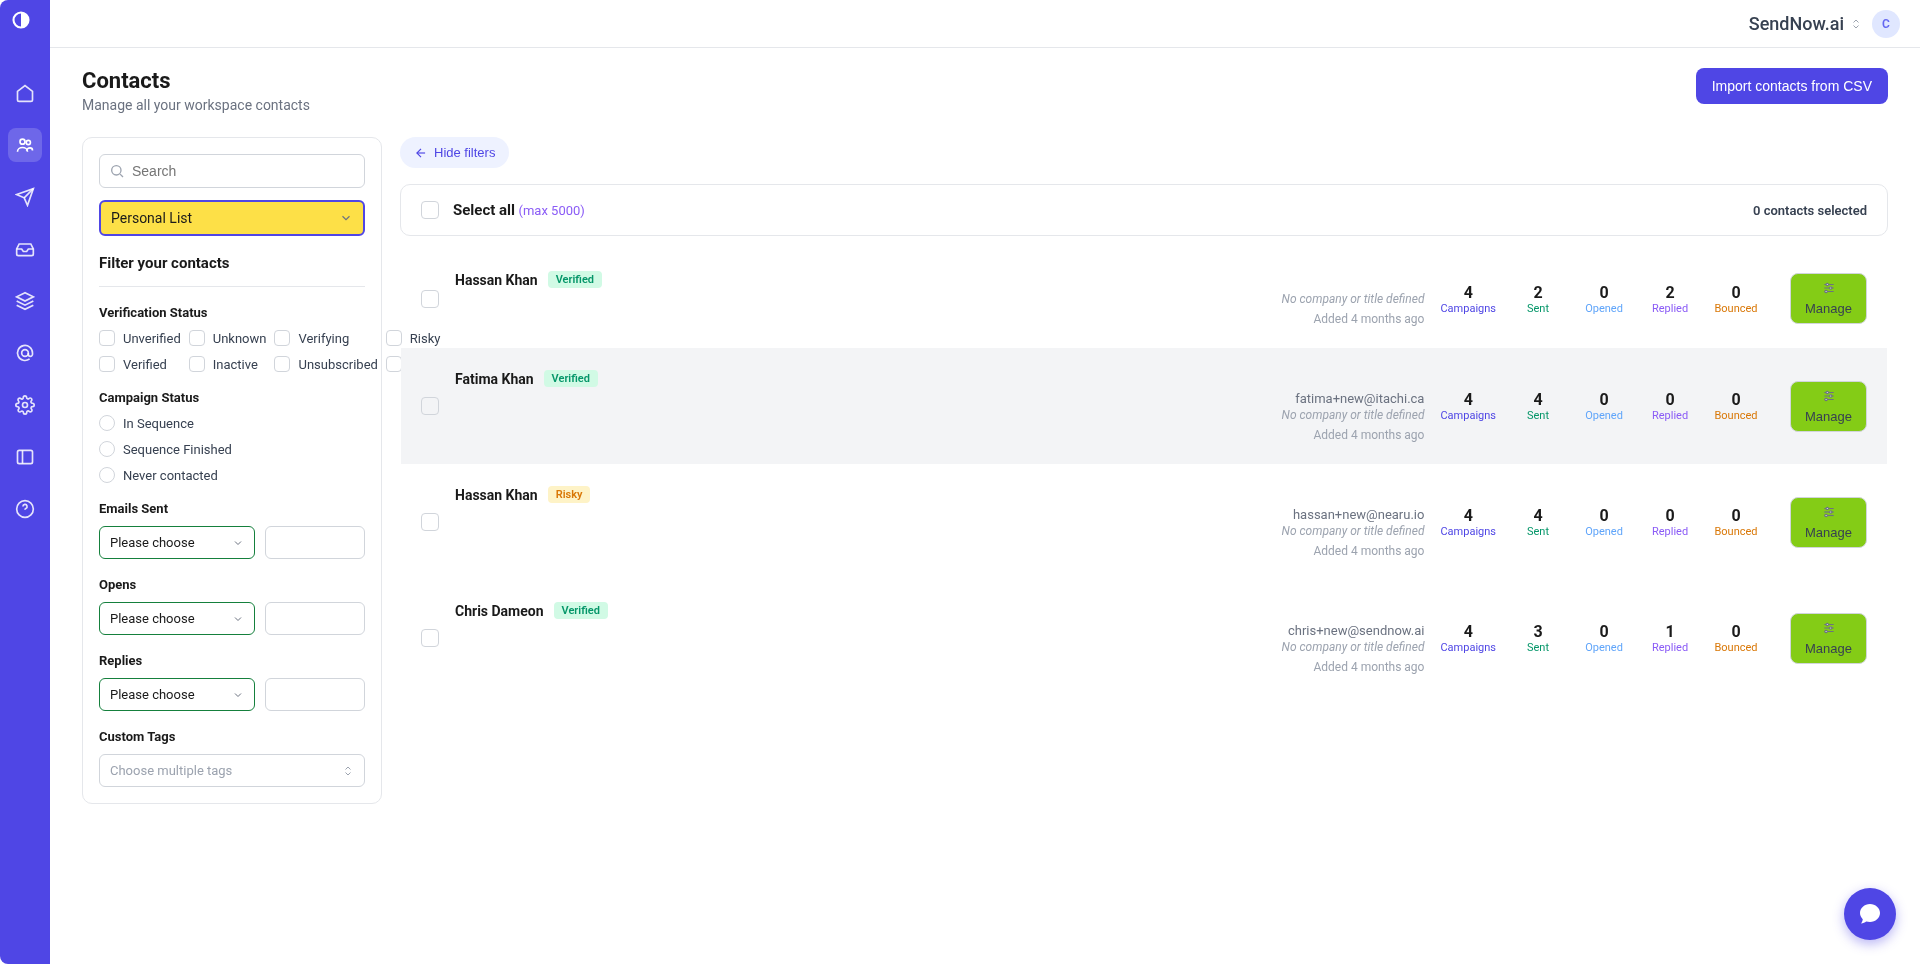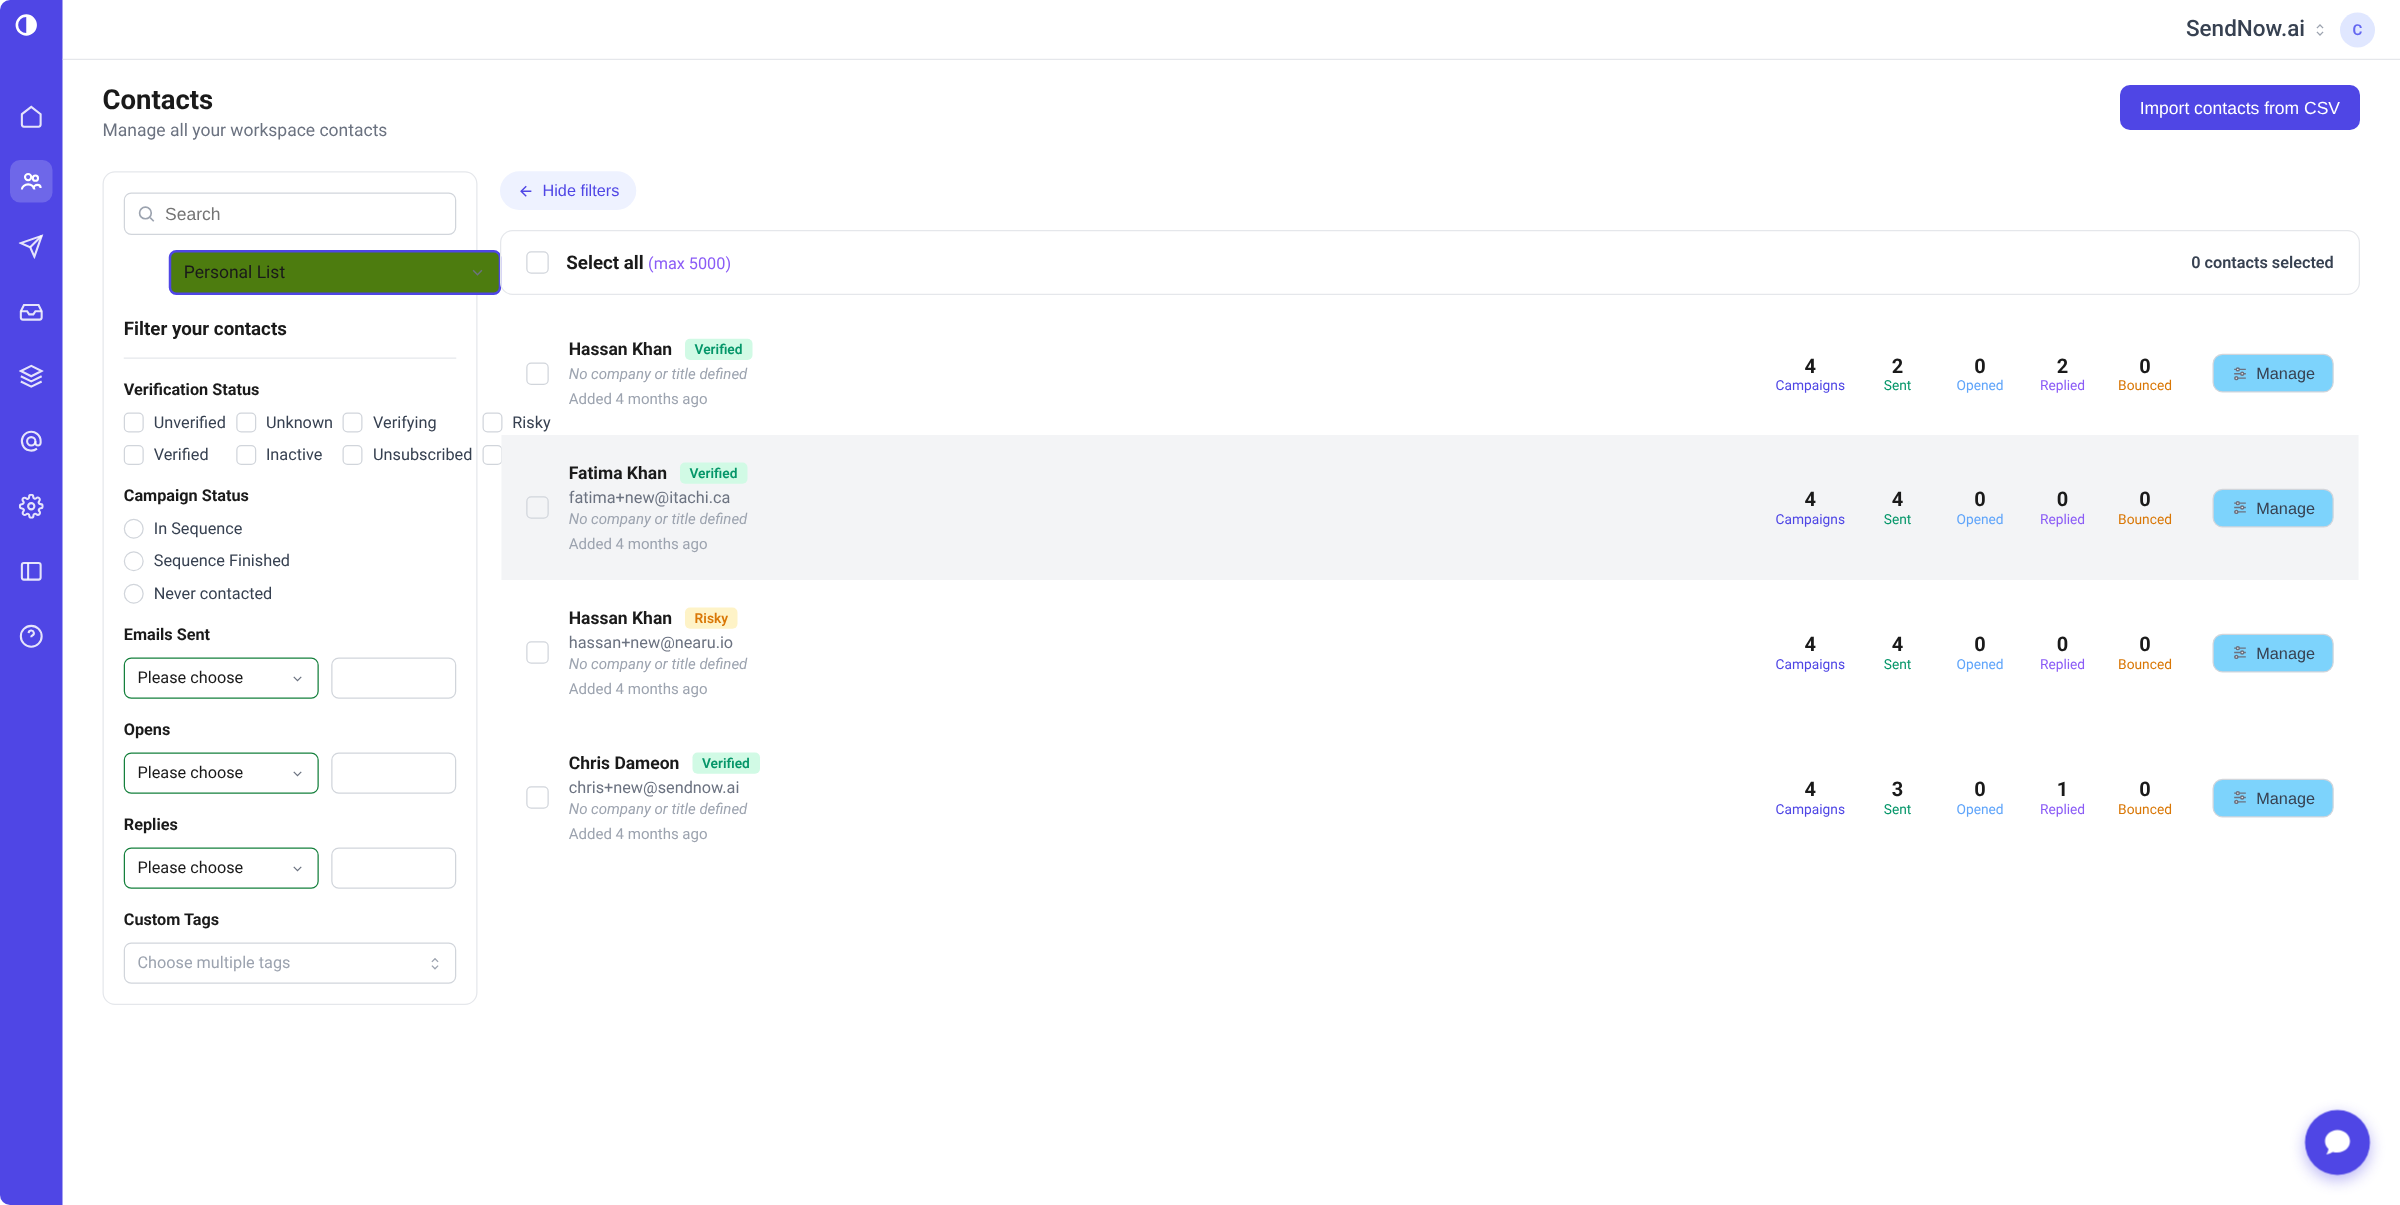--- a/index.html
+++ b/index.html
@@ -33,21 +33,21 @@
 .btn-primary { background: #4f46e5; color: #fff; border: none; padding: 10px 16px; border-radius: 8px; font-size: 14px; font-weight: 500; cursor: pointer; }
 
 
 .cols { display: flex; gap: 18px; align-items: flex-start; }
 
 
 .filter-panel { width: 300px; border: 1px solid #e5e7eb; border-radius: 10px; padding: 16px; flex-shrink: 0; }
 .search-wrap { position: relative; margin-bottom: 12px; }
 .search-wrap svg { position: absolute; left: 10px; top: 50%; transform: translateY(-50%); width: 16px; height: 16px; color: #9ca3af; }
 .search-input { width: 100%; padding: 8px 10px 8px 32px; border: 1px solid #d1d5db; border-radius: 6px; font-size: 14px; }
-.select-list { width: 100%; padding: 8px 10px; border: 2px solid #4f46e5; border-radius: 6px; font-size: 14px; background: #4d7c0f; display: flex; justify-content: space-between; align-items: center; cursor: pointer; margin-bottom: 18px; margin-left: 36px; }
+.select-list { width: 100%; padding: 8px 10px; border: 2px solid #4f46e5; border-radius: 6px; font-size: 14px; background: #fde047; display: flex; justify-content: space-between; align-items: center; cursor: pointer; margin-bottom: 18px; }
 .select-list svg { width: 14px; height: 14px; color: #6b7280; }
 
 .filter-title { font-size: 15px; font-weight: 700; margin-bottom: 14px; }
 .filter-hr { border: none; border-top: 1px solid #e5e7eb; margin: 12px 0 18px; }
 
 .sect-label { font-size: 13px; font-weight: 700; margin-bottom: 10px; }
 .checkbox-grid { display: grid; grid-template-columns: 1fr 1fr 1fr 1fr; gap: 10px 8px; margin-bottom: 18px; }
 .check-row, .radio-row { display: flex; align-items: center; gap: 8px; font-size: 13px; color: #374151; cursor: pointer; }
 .checkbox { width: 16px; height: 16px; border: 1.5px solid #d1d5db; border-radius: 4px; flex-shrink: 0; }
 .radio { width: 16px; height: 16px; border: 1.5px solid #d1d5db; border-radius: 50%; flex-shrink: 0; }
@@ -73,41 +73,41 @@
 .select-all-card .label-main { font-weight: 700; font-size: 15px; }
 .select-all-card .label-sub { font-weight: 400; color: #8b5cf6; font-size: 13px; }
 .select-all-card .spacer { flex: 1; }
 .select-all-card .selcount { font-size: 13px; font-weight: 600; color: #374151; }
 
 .contacts-block { border: 1px solid transparent; border-radius: 10px; overflow: hidden; }
 .contact-row { display: flex; align-items: center; padding: 22px 20px; gap: 16px; }
 .contact-row.hover { background: #f3f4f6; }
 .contact-row .cb-col { width: 18px; }
 .contact-row .cb-col .checkbox { width: 18px; height: 18px; }
-.contact-info { flex: 1; min-width: 0; }
+.contact-info { flex: 1; min-width: 0; text-align: right; }
 .contact-name-row { display: flex; align-items: center; gap: 10px; margin-bottom: 4px; }
 .contact-name { font-weight: 700; font-size: 14px; }
 .badge { font-size: 11px; font-weight: 600; padding: 2px 8px; border-radius: 4px; }
 .badge.verified { background: #d1fae5; color: #059669; }
 .badge.risky { background: #fef3c7; color: #d97706; }
 .contact-email { font-size: 13px; color: #6b7280; margin-bottom: 2px; }
 .contact-sub { font-size: 12px; color: #9ca3af; font-style: italic; margin-bottom: 6px; }
 .contact-added { font-size: 12px; color: #9ca3af; }
 
 .stats { display: flex; gap: 18px; align-items: center; }
 .stat { text-align: center; min-width: 48px; }
 .stat-val { font-size: 16px; font-weight: 700; }
 .stat-lbl { font-size: 11px; }
 .stat.campaigns .stat-lbl { color: #4f46e5; }
 .stat.sent .stat-lbl { color: #059669; }
 .stat.opened .stat-lbl { color: #60a5fa; }
 .stat.replied .stat-lbl { color: #8b5cf6; }
 .stat.bounced .stat-lbl { color: #d97706; }
 
-.manage-btn { display: inline-flex; align-items: center; gap: 6px; border: 1px solid #d1d5db; background: #7dd3fc; padding: 7px 14px; border-radius: 8px; font-size: 13px; font-weight: 500; color: #374151; cursor: pointer; margin-left: 14px; }
+.manage-btn { display: inline-flex; align-items: center; gap: 6px; border: 1px solid #d1d5db; background: #84cc16; padding: 7px 14px; border-radius: 8px; font-size: 13px; font-weight: 500; color: #374151; cursor: pointer; margin-left: 14px; flex-direction: column; }
 .manage-btn svg { width: 14px; height: 14px; color: #6b7280; }
 
 
 .fab { position: fixed; bottom: 24px; right: 24px; width: 52px; height: 52px; border-radius: 50%; background: #4f46e5; display: flex; align-items: center; justify-content: center; cursor: pointer; box-shadow: 0 4px 12px rgba(79,70,229,0.4); }
 .fab svg { width: 24px; height: 24px; color: #fff; }
 </style>
 </head>
 <body>
 
 <div class="app">

